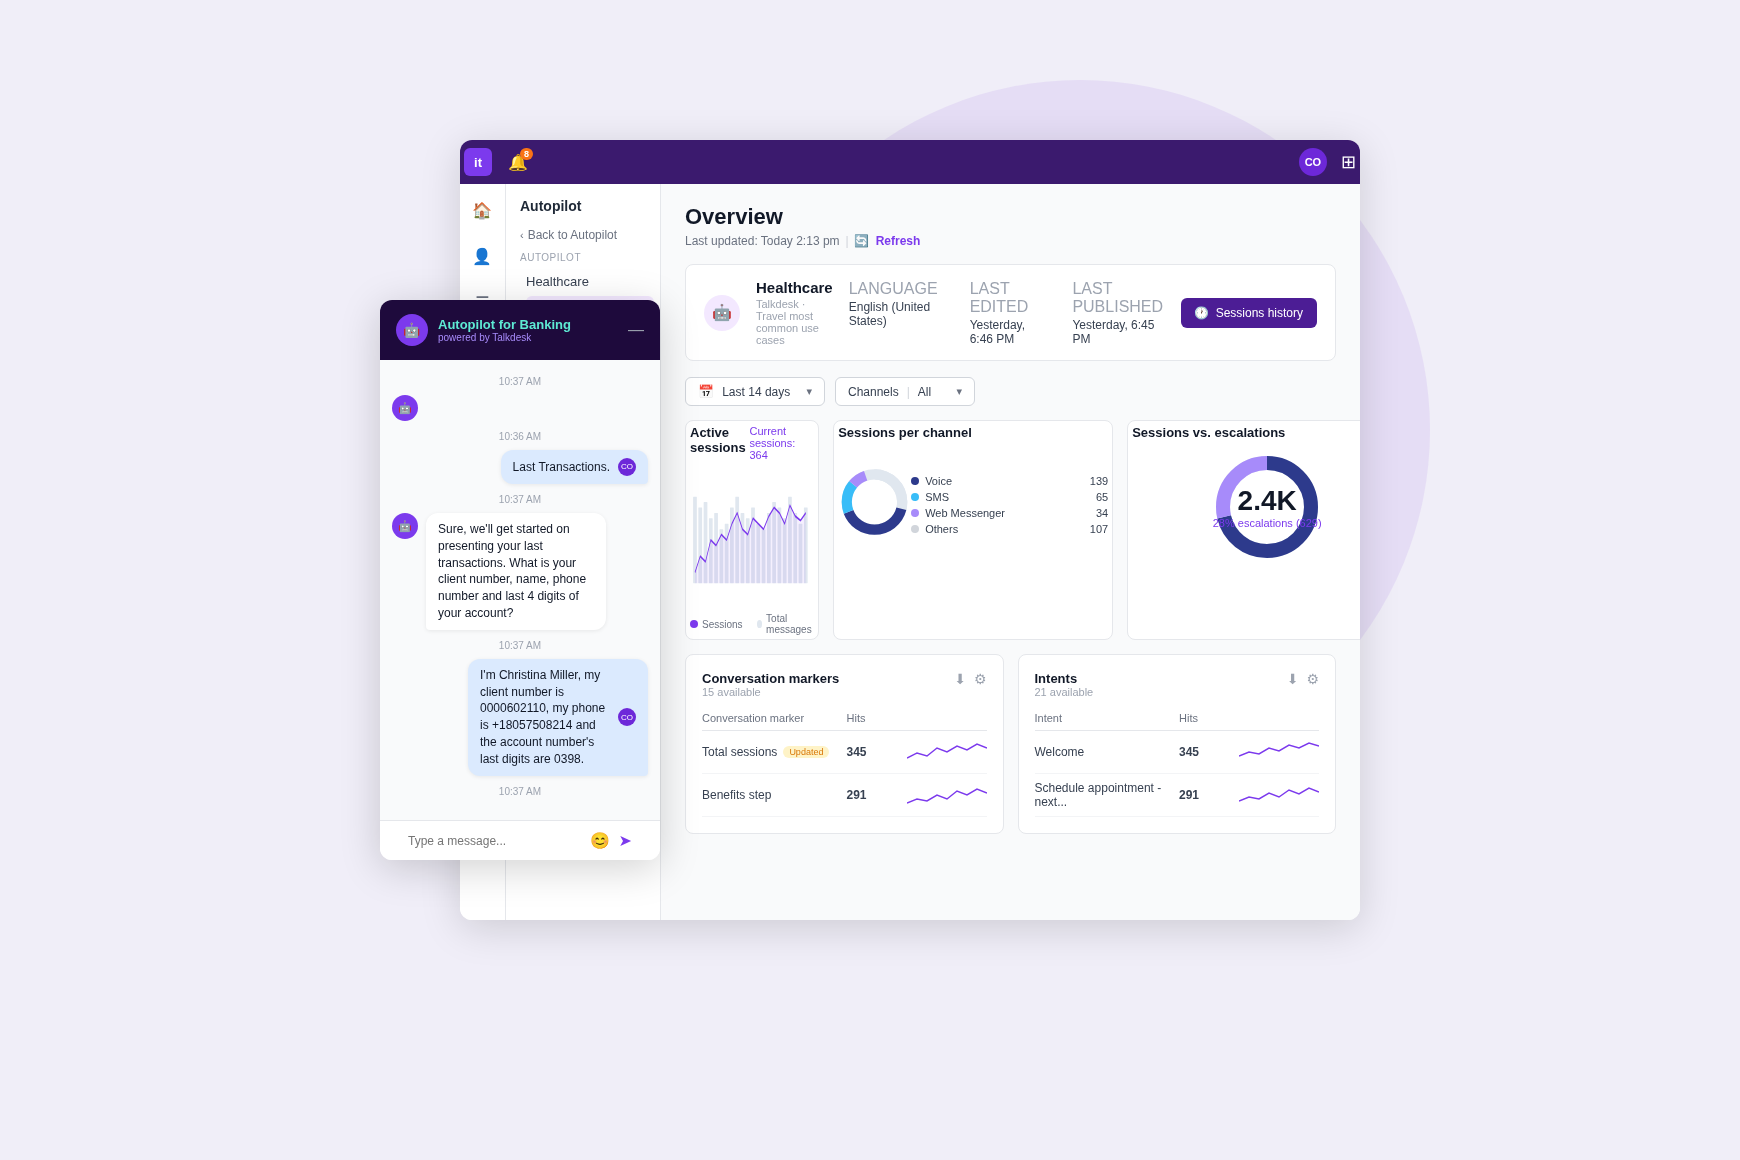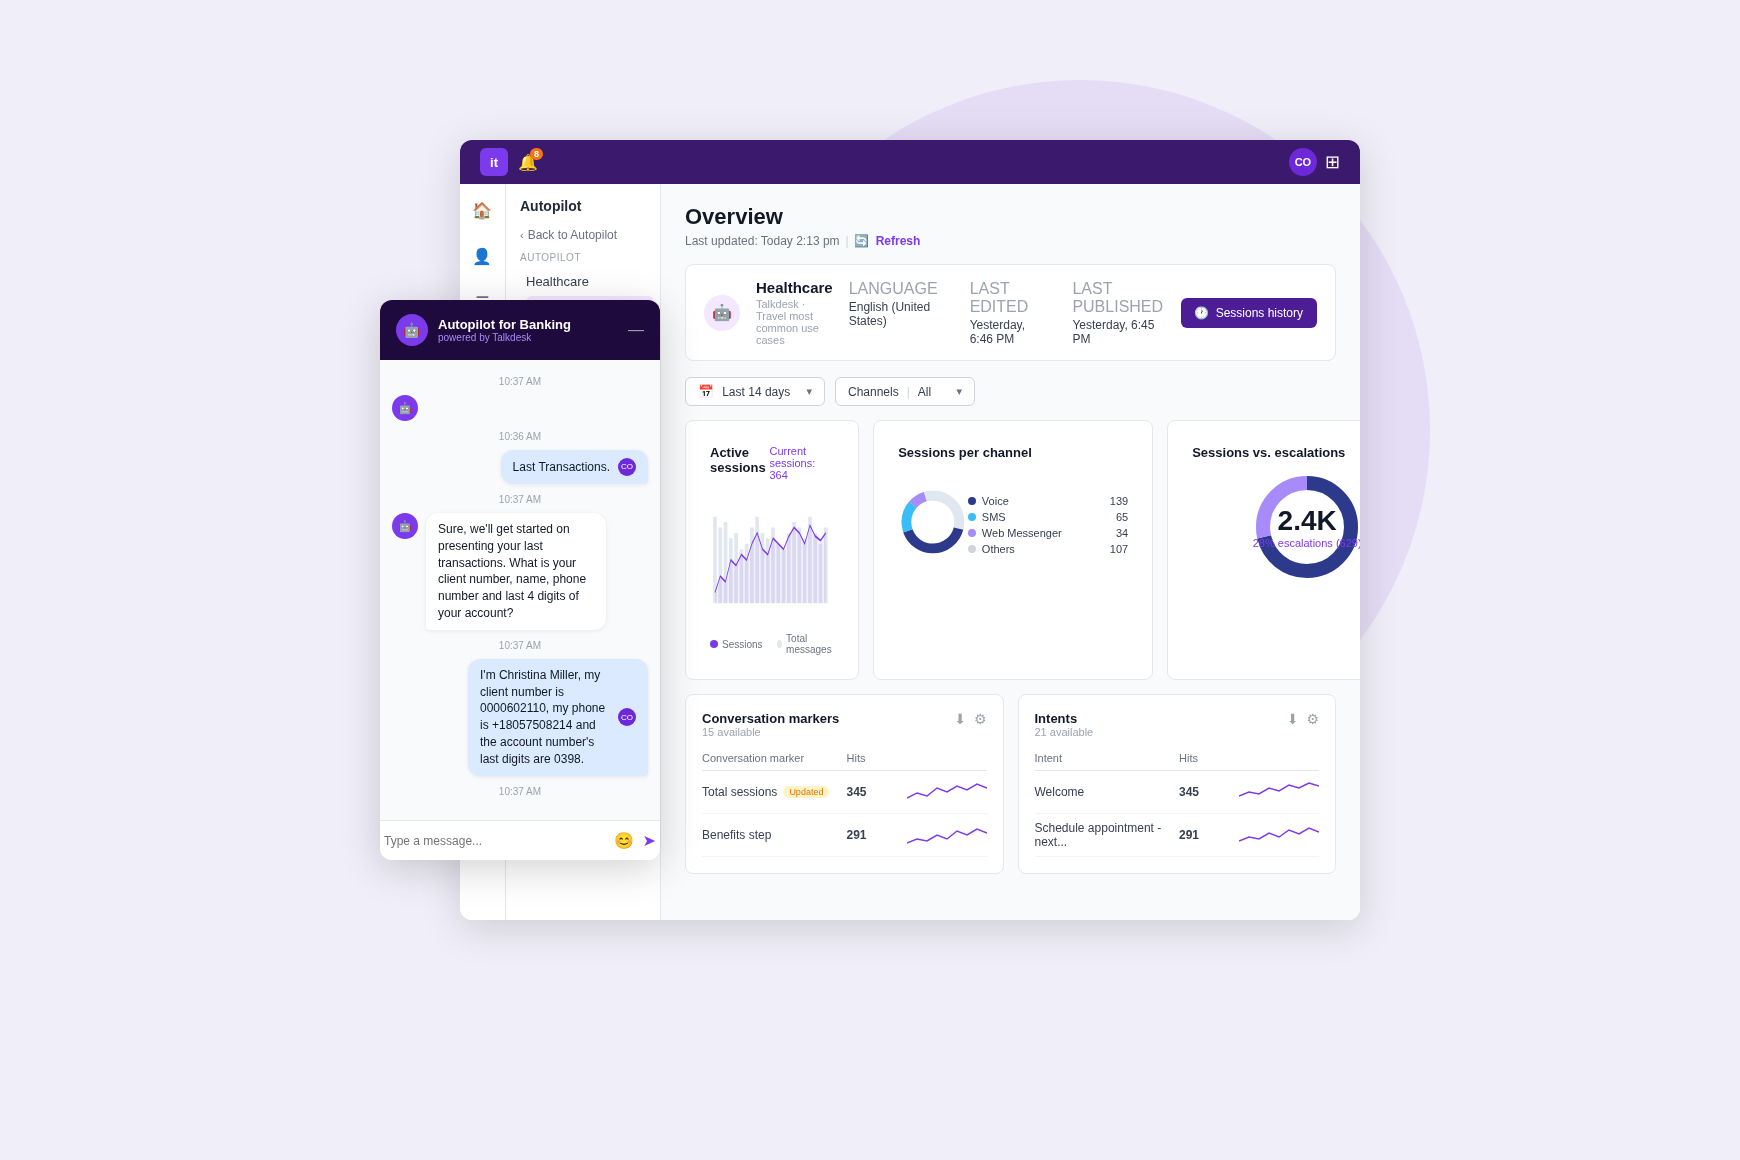--- a/index.html
+++ b/index.html
@@ -50,22 +50,23 @@
       display: flex;
       flex-direction: column;
     }
 
     
     .dash-topbar {
       background: #3b1a6e;
       height: 44px;
       display: flex;
       align-items: center;
-      padding: 0 20px;
+      padding: 0 4px;
       flex-shrink: 0;
+      gap: 6px;
     }
     .dash-topbar-logo {
       width: 28px;
       height: 28px;
       background: #7c3aed;
       border-radius: 6px;
       display: flex;
       align-items: center;
       justify-content: center;
       color: white;
@@ -288,21 +289,21 @@
     .stats-grid {
       display: grid;
       grid-template-columns: 1fr 280px 280px;
       gap: 14px;
     }
 
     .stat-card {
       background: #fff;
       border: 1px solid #e5e7eb;
       border-radius: 8px;
-      padding: 24px;
+      padding: 4px;
     }
     .stat-card-title {
       font-size: 13px;
       font-weight: 600;
       color: #111827;
       margin-bottom: 12px;
     }
 
     
     .active-sessions-header {
@@ -519,21 +520,21 @@
       display: flex;
       align-items: center;
       justify-content: center;
       color: white;
       font-size: 14px;
     }
     .chat-header-text { flex: 1; }
     .chat-header-title {
       font-size: 13px;
       font-weight: 600;
-      color: #ffffff;
+      color: #5eead4;
     }
     .chat-header-sub {
       font-size: 10px;
       color: #a78bfa;
     }
     .chat-header-minimize {
       color: #9ca3af;
       font-size: 16px;
       cursor: pointer;
     }
@@ -599,21 +600,21 @@
       background: #6d28d9;
       display: flex;
       align-items: center;
       justify-content: center;
       color: white;
       font-size: 8px;
       flex-shrink: 0;
     }
 
     .chat-footer {
-      padding: 10px 4px;
+      padding: 10px 28px;
       background: #fff;
       border-top: 1px solid #e5e7eb;
       display: flex;
       align-items: center;
       gap: 8px;
       flex-shrink: 0;
     }
     .chat-input {
       flex: 1;
       border: none;

